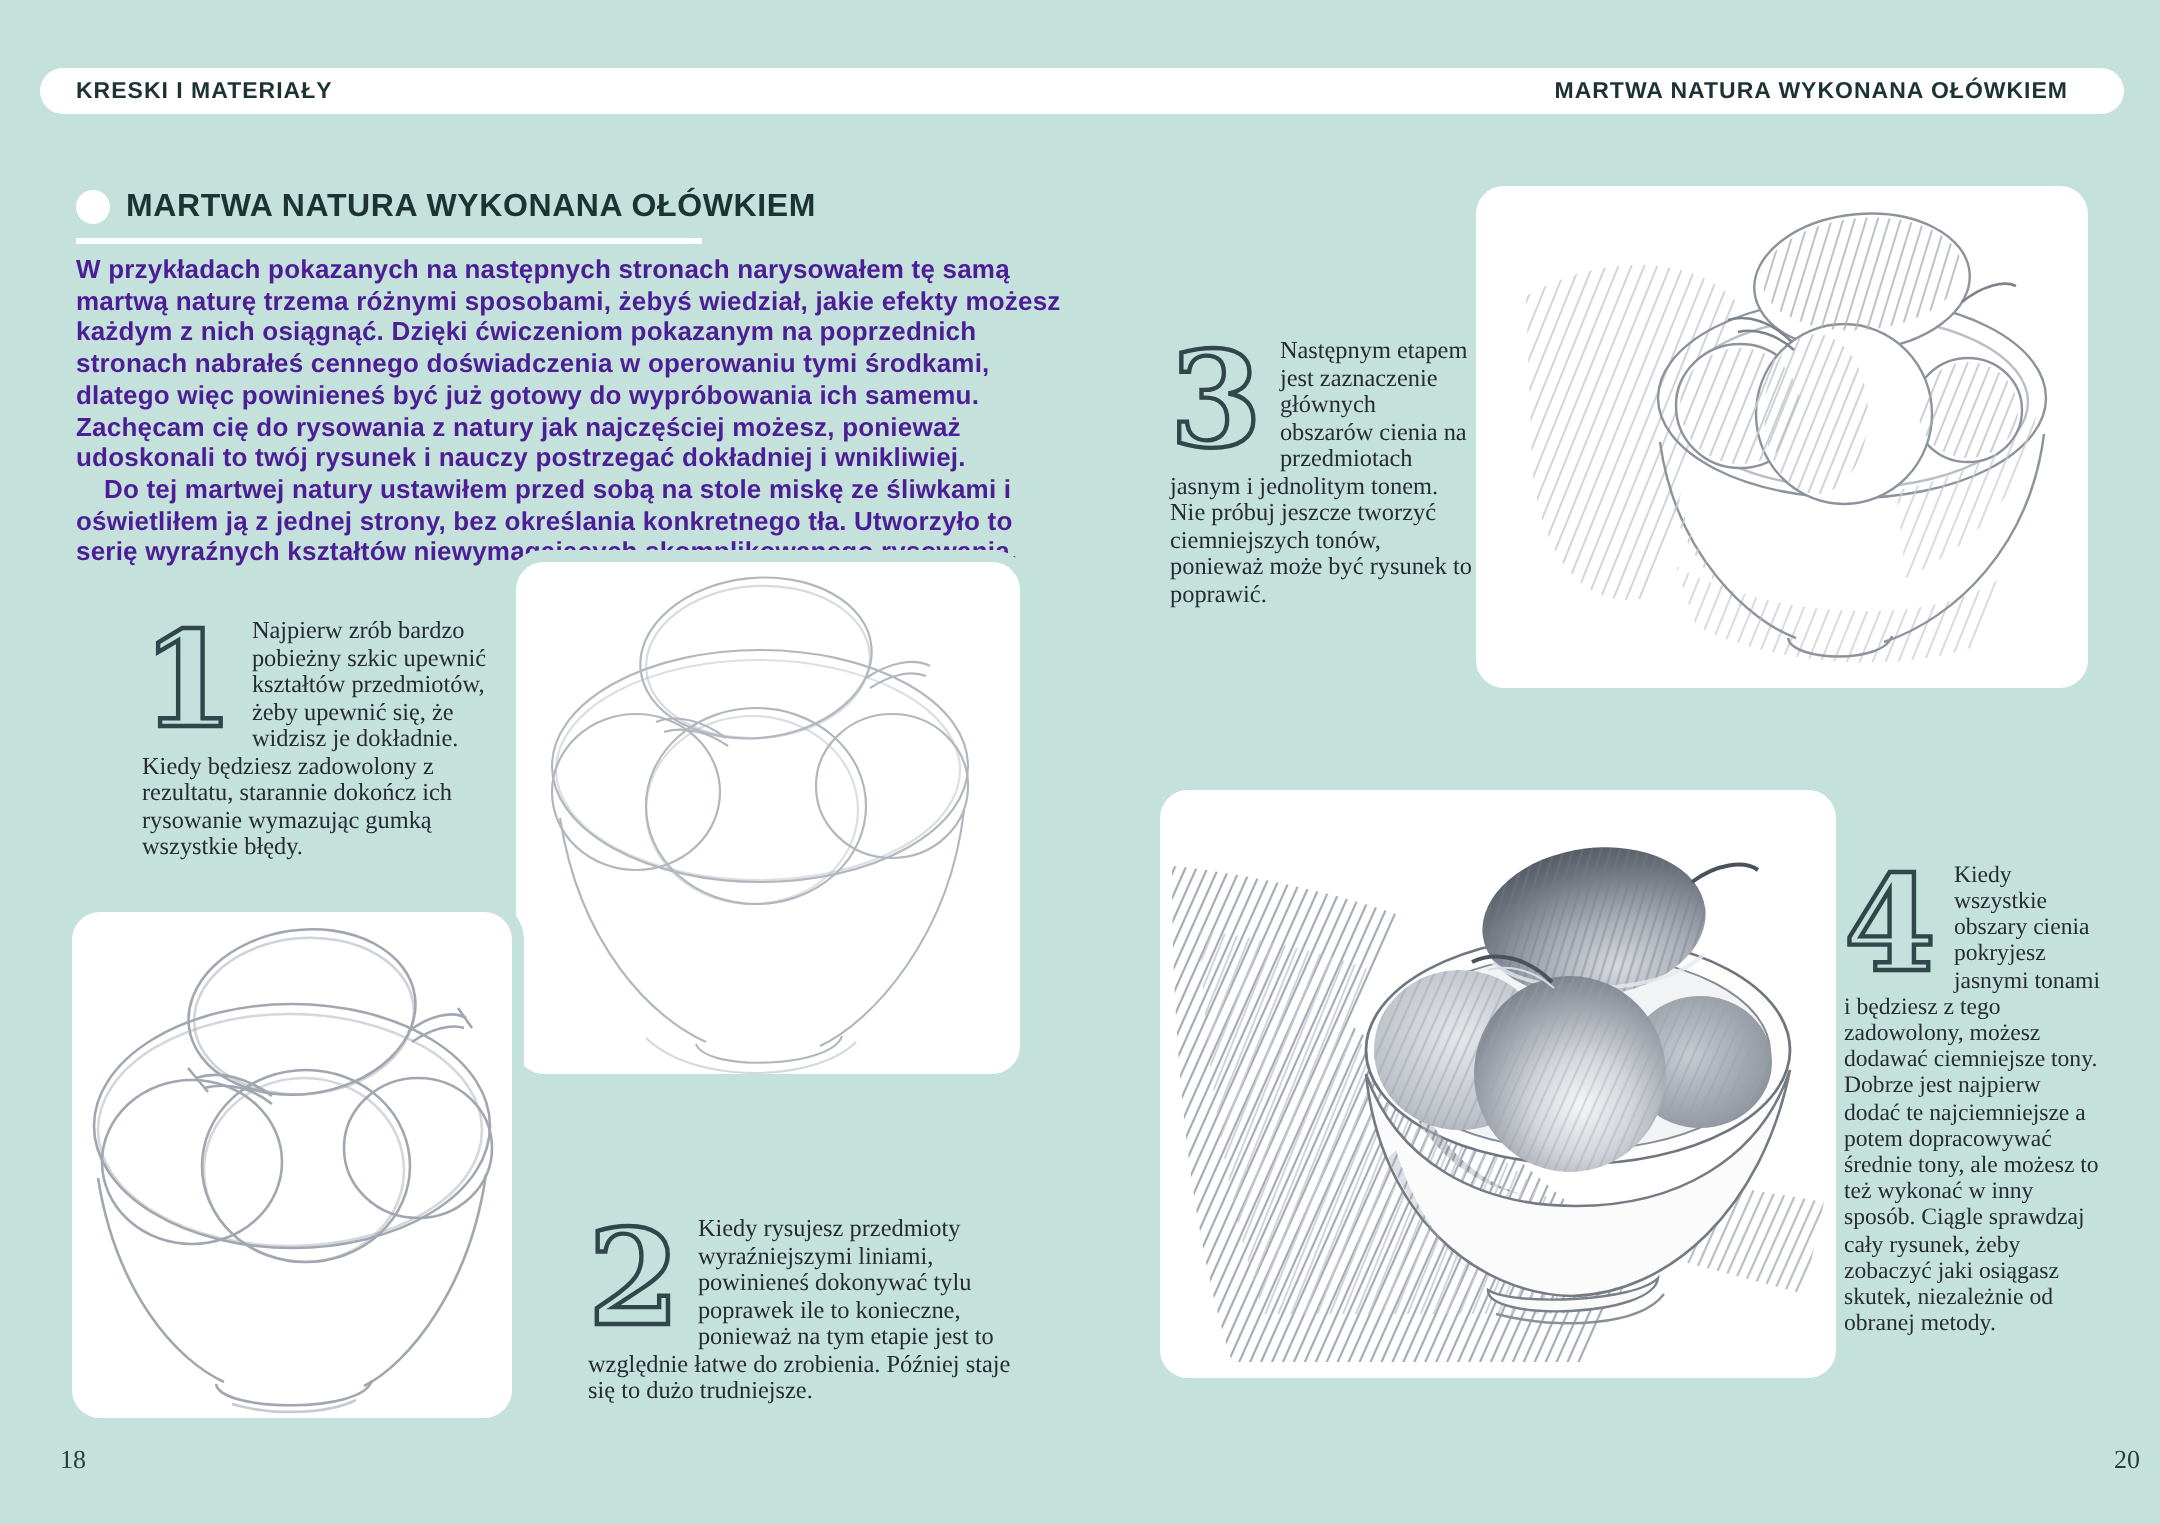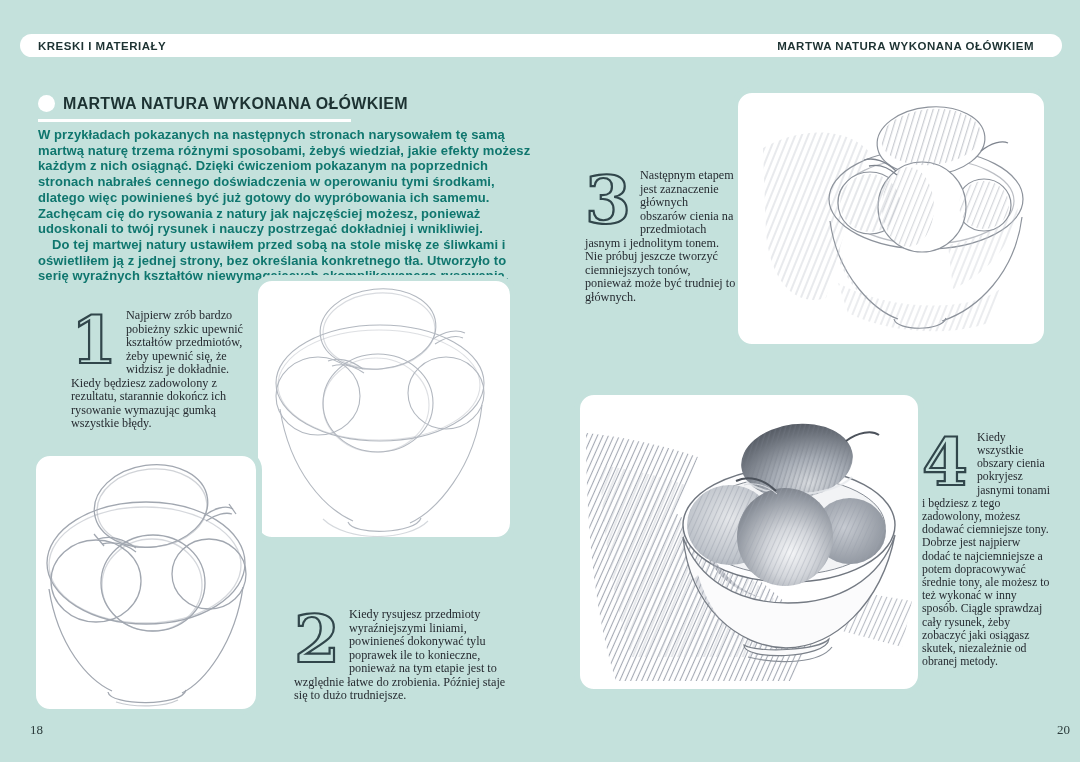--- a/index.html
+++ b/index.html
@@ -25,21 +25,21 @@
   }
   .page-title{
     position:absolute;left:63px;top:95px;margin:0;
     font-size:16px;font-weight:bold;letter-spacing:.3px;color:#1d3232;white-space:nowrap;
   }
   .title-rule{
     position:absolute;left:38px;top:119px;width:313px;height:2.5px;background:#ffffff;
   }
   
   .intro{
-    position:absolute;left:38px;top:127px;width:502px;color:#0f766e;
+    position:absolute;left:38px;top:127px;width:502px;color:#4c1d95;
     font-weight:bold;font-size:13px;line-height:15.7px;letter-spacing:.1px;
   }
   .intro p{margin:0;}
   .intro p.indent{text-indent:14px;}
   
   .panel{
     position:absolute;background:#ffffff;border:6px solid #c4e1dc;border-radius:20px;
     box-sizing:border-box;
   }
   .panel svg{display:block;width:100%;height:100%;}
@@ -251,21 +251,21 @@
   </div>
 
   <div class="step" id="step2">
     <p class="body">
       <span class="num">2</span><span>Kiedy rysujesz przedmioty wyraźniejszymi liniami, powinieneś dokonywać tylu poprawek ile to konieczne, ponieważ na tym etapie jest to względnie łatwe do zrobienia. Później staje się to dużo trudniejsze.</span>
     </p>
   </div>
 
   <div class="step" id="step3">
     <p class="body">
-      <span class="num">3</span><span>Następnym etapem jest zaznaczenie głównych obszarów cienia na przedmiotach jasnym i jednolitym tonem. Nie próbuj jeszcze tworzyć ciemniejszych tonów, ponieważ może być trudniej to głównych.</span>
+      <span class="num">3</span><span>Następnym etapem jest zaznaczenie głównych obszarów cienia na przedmiotach jasnym i jednolitym tonem. Nie próbuj jeszcze tworzyć ciemniejszych tonów, ponieważ może być rysunek to poprawić.</span>
     </p>
   </div>
 
   <div class="step" id="step4">
     <p class="body">
       <span class="num">4</span><span>Kiedy wszystkie obszary cienia pokryjesz jasnymi tonami i będziesz z tego zadowolony, możesz dodawać ciemniejsze tony. Dobrze jest najpierw dodać te najciemniejsze a potem dopracowywać średnie tony, ale możesz to też wykonać w inny sposób. Ciągle sprawdzaj cały rysunek, żeby zobaczyć jaki osiągasz skutek, niezależnie od obranej metody.</span>
     </p>
   </div>
 
   <div class="pageno left">18</div>

